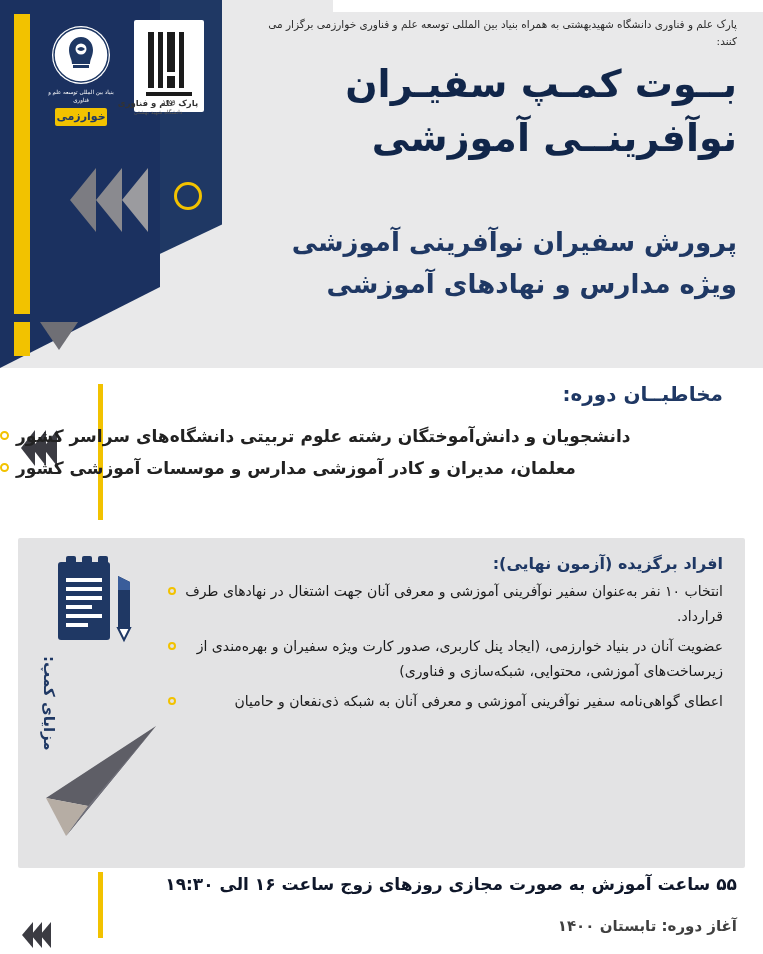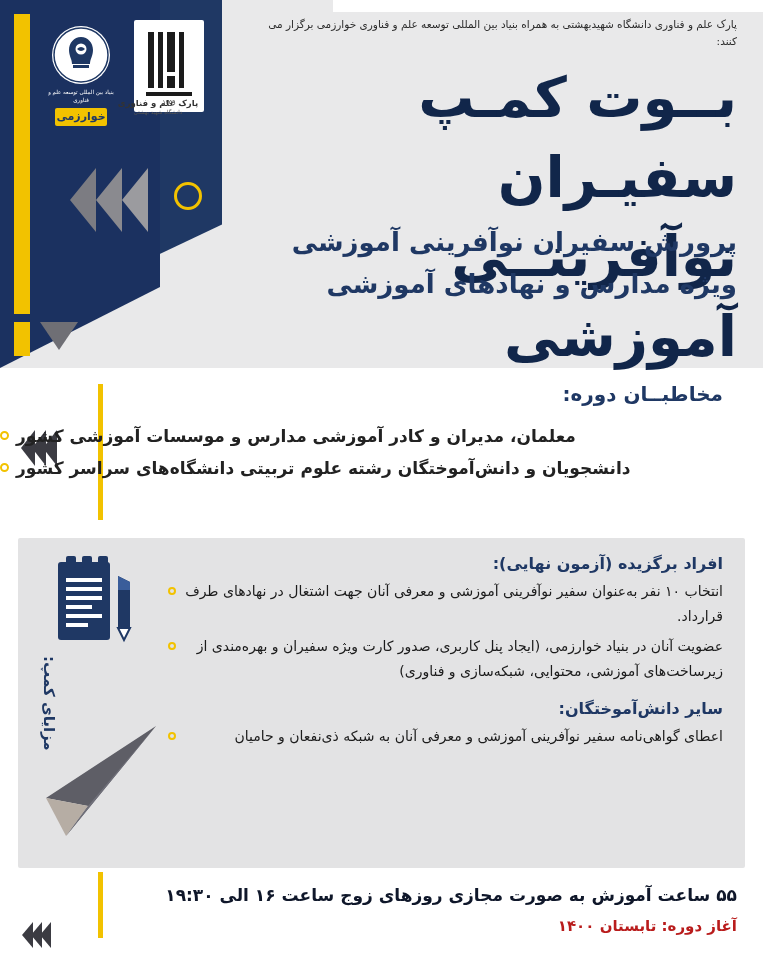--- a/index.html
+++ b/index.html
@@ -148,21 +148,21 @@
     top: 16px; right: 26px;
     width: 470px;
     font-size: 10.5px; color: #2b2b2b;
     text-align: right; line-height: 1.6;
   }
   .title-main {
     position: absolute;
     top: 58px; right: 26px;
     width: 500px;
     text-align: right;
-    font-size: 56px; font-weight: bold; color: #11264a;
+    font-size: 38px; font-weight: bold; color: #11264a;
     line-height: 1.42;
     letter-spacing: -1px;
   }
   .subtitle {
     position: absolute;
     top: 222px; right: 26px;
     width: 500px;
     text-align: right;
     font-size: 26px; font-weight: bold; color: #1f3864;
     line-height: 1.6;
@@ -280,22 +280,23 @@
   .footer {
     position: absolute;
     bottom: 14px; right: 26px;
     text-align: right;
   }
   .footer .l1 {
     font-size: 17px; font-weight: bold; color: #0f172a;
     line-height: 1.9;
   }
   .footer .l2 {
-    font-size: 15px; font-weight: bold; color: #b91c1c;
+    font-size: 15px; font-weight: bold; color: #404040;
     line-height: 1.9;
+    margin-top: 11px;
   }
   .yellow-rule-2 {
     position: absolute;
     bottom: 16px; right: 660px;
     width: 5px; height: 66px;
     background: #f2c200;
   }
 </style>
 </head>
 <body>
@@ -368,43 +369,42 @@
     <span></span>
       <span></span>
       <span></span>
   </div>
 
   <div class="audience">
     <div class="aud-head">مخاطبــان دوره:</div>
     <div class="aud-list">
       <div class="aud-item">
         <span class="bullet-ring"></span>
-        <span>معلمان، مدیران و کادر آموزشی مدارس و موسسات آموزشی کشور</span>
+        <span>دانشجویان و دانش‌آموختگان رشته علوم تربیتی دانشگاه‌های سراسر کشور</span>
       </div>
       <div class="aud-item">
         <span class="bullet-ring"></span>
-        <span>دانشجویان و دانش‌آموختگان رشته علوم تربیتی دانشگاه‌های سراسر کشور</span>
+        <span>معلمان، مدیران و کادر آموزشی مدارس و موسسات آموزشی کشور</span>
       </div>
     </div>
   </div>
 
   <div class="card">
     <div class="card-inner">
 
       <div class="sec-head">افراد برگزیده (آزمون نهایی):</div>
       <div class="card-item">
         <span class="bullet-ring"></span>
         <span class="txt">انتخاب ۱۰ نفر به‌عنوان سفیر نوآفرینی آموزشی و معرفی آنان جهت اشتغال در نهادهای طرف قرارداد.</span>
       </div>
       <div class="card-item">
         <span class="bullet-ring"></span>
         <span class="txt">عضویت آنان در بنیاد خوارزمی، (ایجاد پنل کاربری، صدور کارت ویژه سفیران و بهره‌مندی از زیرساخت‌های آموزشی، محتوایی، شبکه‌سازی و فناوری)</span>
       </div>
 
-      <div class="sec-head second">سایر دانش‌آموختگان:</div>
       <div class="card-item">
         <span class="bullet-ring"></span>
         <span class="txt">اعطای گواهی‌نامه سفیر نوآفرینی آموزشی و معرفی آنان به شبکه ذی‌نفعان و حامیان</span>
       </div>
 
       <div class="side-label">مزایای کمپ:</div>
 
       <div class="doc-icon">
         <svg width="96" height="96" viewBox="0 0 96 96" aria-hidden="true">
           <rect x="10" y="8" width="52" height="78" rx="3" fill="#1f3864"></rect>

